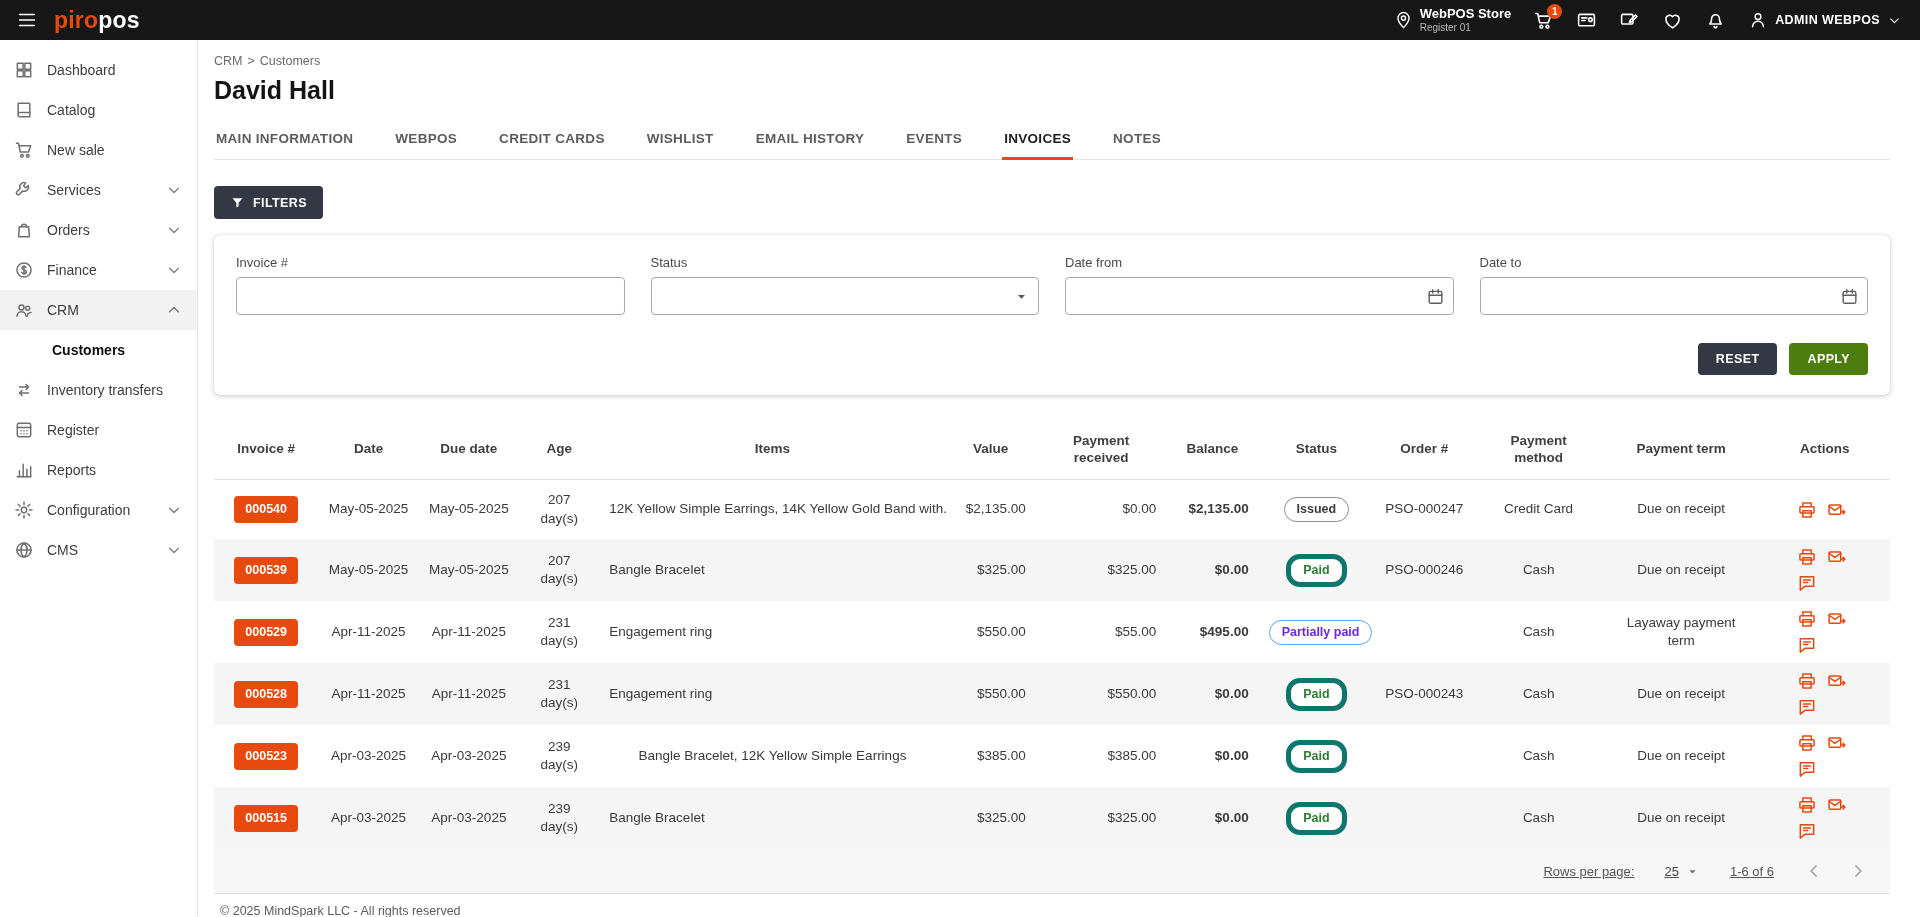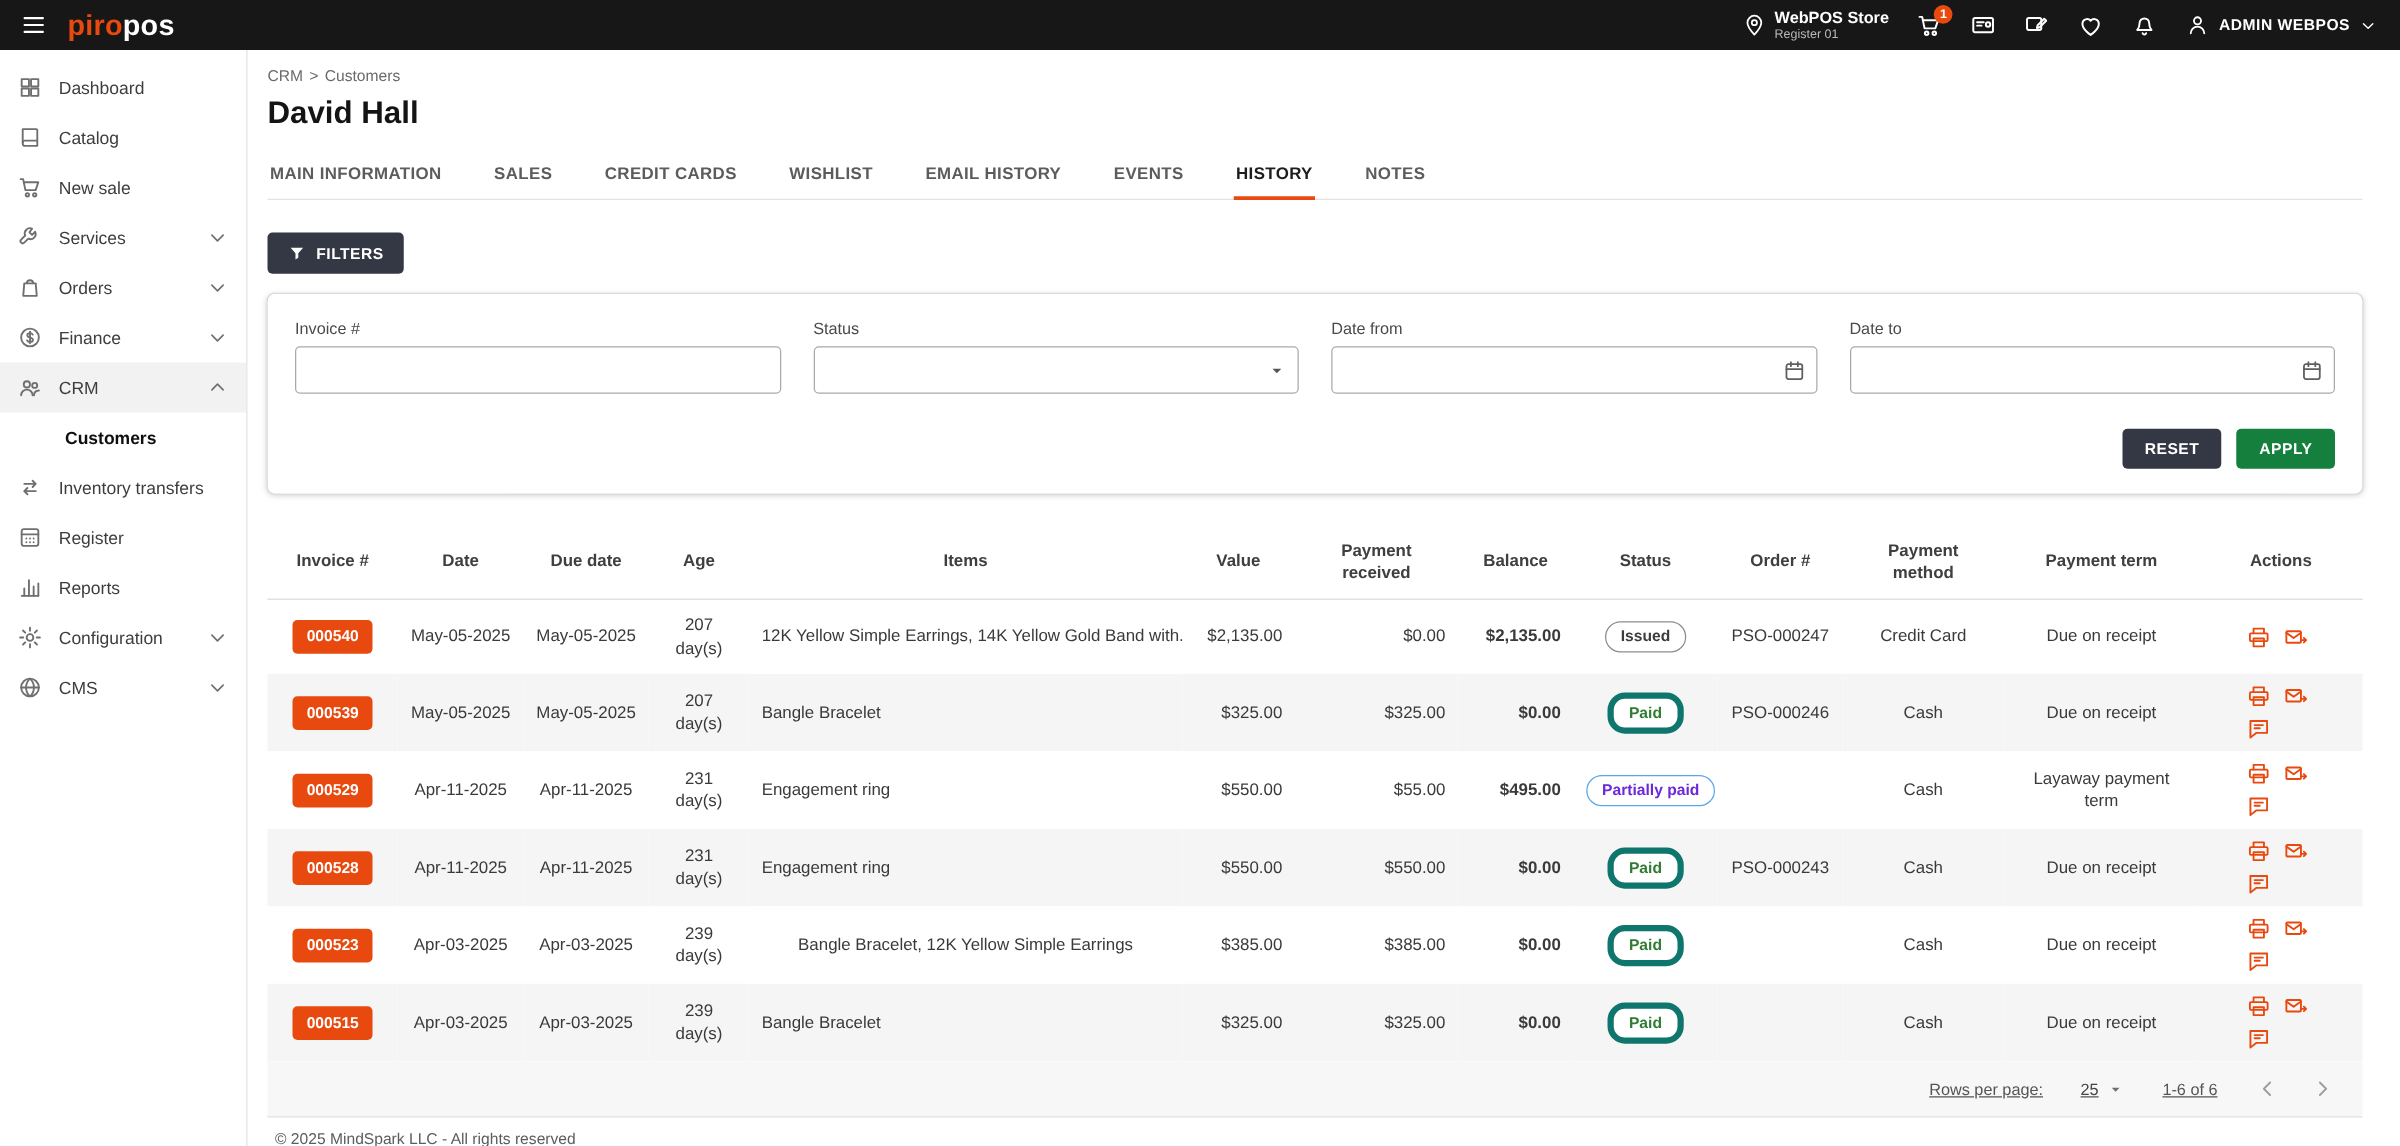--- a/index.html
+++ b/index.html
@@ -67,21 +67,21 @@
   .filter-panel{margin-top:16px;background:#fff;border-radius:6px;box-shadow:0 1px 5px rgba(0,0,0,.22),0 0 1px rgba(0,0,0,.14);padding:20px 22px;}
   .filter-grid{display:grid;grid-template-columns:repeat(4,1fr);gap:26px;}
   .field label{display:block;font-size:13px;color:#4a4a4a;margin-bottom:7px;}
   .text-input{width:100%;height:38px;border:1px solid #a9a9a9;border-radius:4px;padding:0 10px;font-size:14px;font-family:"Liberation Sans",sans-serif;outline:none;background:#fff;}
   .input{width:100%;height:38px;border:1px solid #a9a9a9;border-radius:4px;padding:0 8px 0 10px;display:flex;align-items:center;justify-content:space-between;background:#fff;cursor:pointer;}
   .input [data-icon]{color:#5f5f5f;width:19px;height:19px;}
   .input .caret-fill{width:17px;height:17px;color:#555;}
   .filter-actions{display:flex;justify-content:flex-end;gap:12px;margin-top:28px;}
   .btn{border:none;border-radius:4px;color:#fff;font-size:12.5px;font-weight:700;letter-spacing:.4px;padding:9px 18px;cursor:pointer;}
   .btn.dark{background:#343744;}
-  .btn.orange{background:#15803d;}
+  .btn.orange{background:#4d7c0f;}
 
   
   .invoices{width:100%;table-layout:fixed;border-collapse:collapse;margin-top:26px;}
   .invoices th{font-size:13.5px;font-weight:700;color:#3f3f3f;text-align:center;padding:12px 10px;border-bottom:1px solid #e0e0e0;vertical-align:middle;line-height:1.25;}
   .invoices td{font-size:13.5px;color:#3a3a3a;padding:8px 10px;height:60px;vertical-align:middle;line-height:1.35;}
   .invoices tbody tr:nth-child(even){background:#f5f5f5;}
   .inv-badge{display:inline-block;background:#e8490f;color:#fff;font-weight:700;font-size:12.5px;padding:5px 11px;border-radius:4px;min-width:56px;text-align:center;cursor:pointer;}
   .items-cell{white-space:nowrap;overflow:hidden;}
   .balance-cell{font-weight:700;color:#1e1e1e;}
   .pill{display:inline-block;padding:3px 12px;border-radius:14px;font-size:12.5px;font-weight:700;background:#fff;white-space:nowrap;}
@@ -339,26 +339,26 @@
   <main class="main">
     <div class="breadcrumb">
       <span class="bc-link">CRM</span>
       <span>&gt;</span>
       <span class="bc-link">Customers</span>
     </div>
     <h1 class="page-title">David Hall</h1>
 
     <nav class="tabs" id="tabs">
         <button class="tab">MAIN INFORMATION</button>
-        <button class="tab">SALES</button>
+        <button class="tab">WEBPOS</button>
         <button class="tab">CREDIT CARDS</button>
         <button class="tab">WISHLIST</button>
         <button class="tab">EMAIL HISTORY</button>
         <button class="tab">EVENTS</button>
-        <button class="tab active">HISTORY</button>
+        <button class="tab active">INVOICES</button>
         <button class="tab">NOTES</button>
       </nav>
 
     <button class="filters-btn">
       <span data-icon="funnel-icon">
           <svg viewBox="0 0 24 24">
             <path d="M4 5h16l-6.2 7.2V18l-3.6 2v-7.8z" fill="currentColor"></path>
           </svg>
         </span>
       <span>FILTERS</span>

